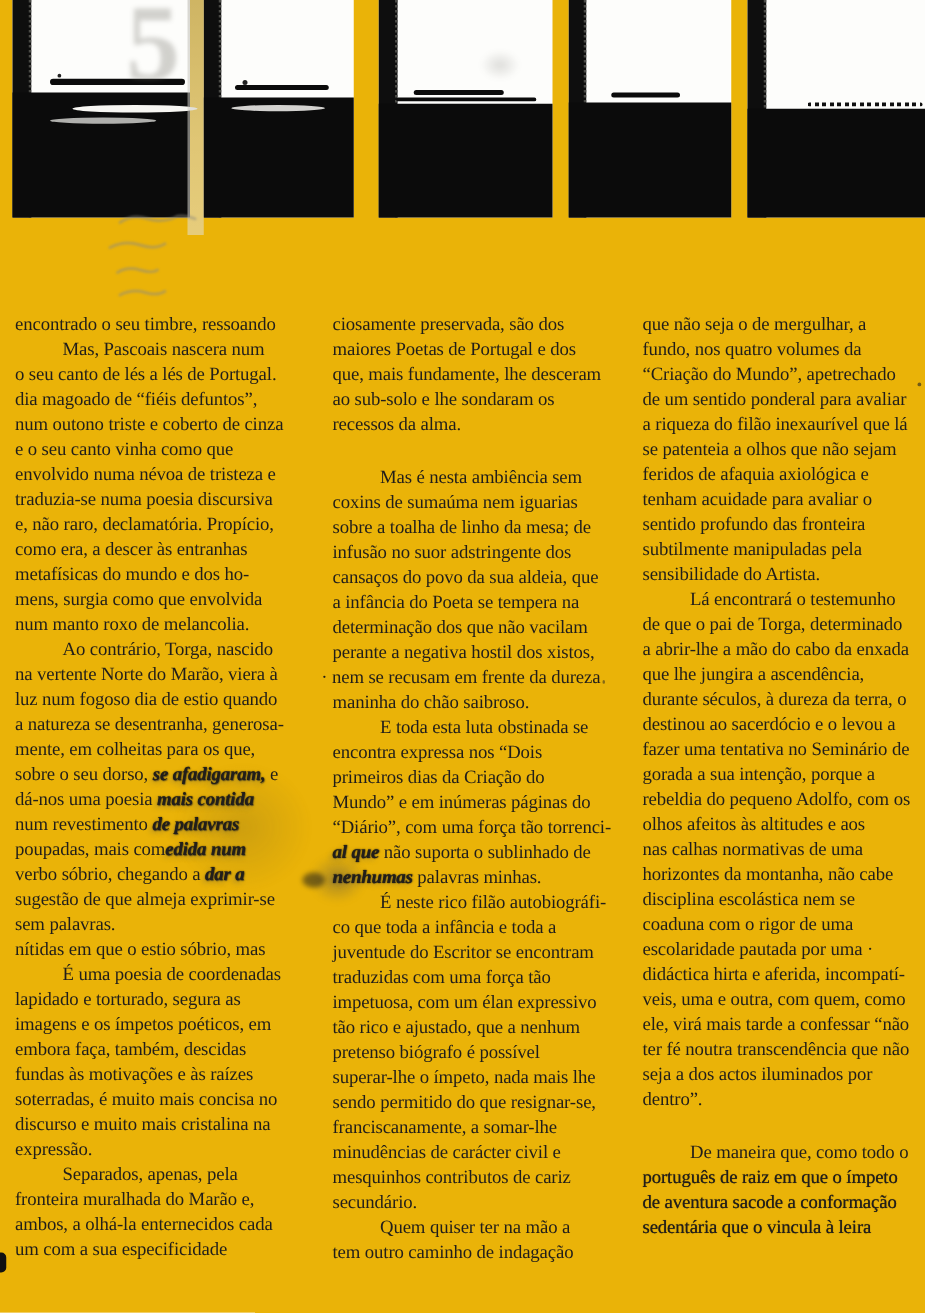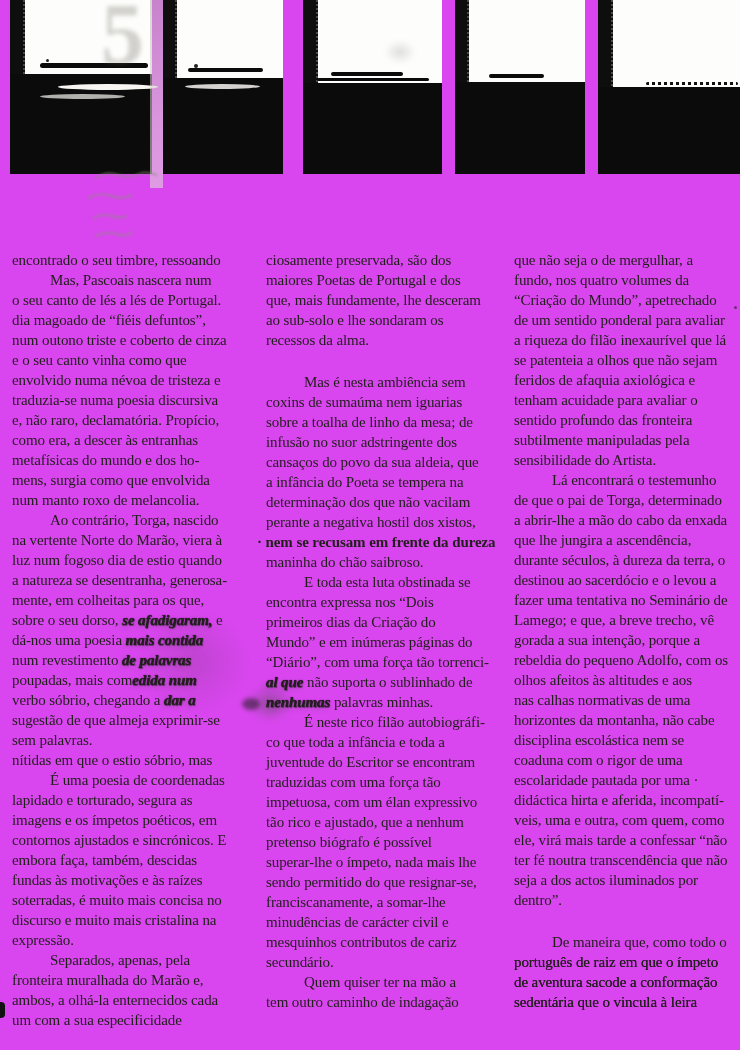--- a/index.html
+++ b/index.html
@@ -1,20 +1,20 @@
 <!DOCTYPE html>
 <html><head>
 <meta charset="utf-8">
 <style>
   html,body{margin:0;padding:0;}
   body{
     width:740px;height:1050px;overflow:hidden;background:#ffffff;
     font-family:"Liberation Serif","DejaVu Serif",serif;
   }
-  .page{position:relative;width:740px;height:1050px;background:#d946ef;}
+  .page{position:relative;width:740px;height:1050px;background:#eab308;}
 
   
   .frame{position:absolute;top:0;height:174px;background:#fdfdfb;}
   .edge{position:absolute;left:0;top:0;bottom:0;background:#0e0e0e;
         border-right:2px dotted #4a4a46;}
   .block{position:absolute;left:0;right:0;bottom:0;background:#0b0b0b;}
   .streak{position:absolute;background:#0b0b0b;border-radius:3px;}
   .streak.dotted{background:repeating-linear-gradient(90deg,#111 0 3px,transparent 3px 6px);}
   .wisp{position:absolute;background:#f7f6f2;border-radius:50%;}
 
@@ -32,21 +32,21 @@
   .speck{position:absolute;background:#222;border-radius:50%;}
   .edgeblob{position:absolute;left:0;top:1002px;width:5px;height:16px;background:#111;
     border-radius:0 4px 4px 0;}
 
   
   .col{position:absolute;top:250px;color:#211e1b;font-size:15px;line-height:20px;
        letter-spacing:-0.1px;}
   .ln{height:20px;white-space:nowrap;}
   .ln.ind{text-indent:38px;}
   .ln.gap{margin-top:22px;}
-  .ln.out{text-indent:-9px;font-weight:bold;}
+  .ln.out{text-indent:-9px;}
   .ln.hv{text-shadow:0 0 .6px rgba(20,18,16,.85);}
   b.smr{font-weight:bold;
     text-shadow:0 0 1px rgba(10,10,10,.9),.6px .6px 1px rgba(40,40,40,.6),-2px 2px 4px rgba(90,88,84,.35);font-style:italic;}
 </style>
 </head>
 <body>
 
 <div class="page">
 
   <div>
@@ -135,21 +135,20 @@
       <div class="ln">dá-nos uma poesia <b class="smr">mais contida</b></div>
       <div class="ln">num revestimento <b class="smr">de palavras</b></div>
       <div class="ln">poupadas, mais com<b class="smr">edida num</b></div>
       <div class="ln">verbo sóbrio, chegando a <b class="smr">dar a</b></div>
       <div class="ln">sugestão de que almeja exprimir-se</div>
       <div class="ln">sem palavras.</div>
       <div class="ln">nítidas em que o estio sóbrio, mas</div>
       <div class="ln ind">É uma poesia de coordenadas</div>
       <div class="ln">lapidado e torturado, segura as</div>
       <div class="ln">imagens e os ímpetos poéticos, em</div>
-      <div class="ln">contornos ajustados e sincrónicos. E</div>
       <div class="ln">embora faça, também, descidas</div>
       <div class="ln">fundas às motivações e às raízes</div>
       <div class="ln">soterradas, é muito mais concisa no</div>
       <div class="ln">discurso e muito mais cristalina na</div>
       <div class="ln">expressão.</div>
       <div class="ln ind">Separados, apenas, pela</div>
       <div class="ln">fronteira muralhada do Marão e,</div>
       <div class="ln">ambos, a olhá-la enternecidos cada</div>
       <div class="ln">um com a sua especificidade</div>
     </div>
@@ -204,21 +203,20 @@
       <div class="ln">sentido profundo das fronteira</div>
       <div class="ln">subtilmente manipuladas pela</div>
       <div class="ln">sensibilidade do Artista.</div>
       <div class="ln ind">Lá encontrará o testemunho</div>
       <div class="ln">de que o pai de Torga, determinado</div>
       <div class="ln">a abrir-lhe a mão do cabo da enxada</div>
       <div class="ln">que lhe jungira a ascendência,</div>
       <div class="ln">durante séculos, à dureza da terra, o</div>
       <div class="ln">destinou ao sacerdócio e o levou a</div>
       <div class="ln">fazer uma tentativa no Seminário de</div>
-      <div class="ln">Lamego; e que, a breve trecho, vê</div>
       <div class="ln">gorada a sua intenção, porque a</div>
       <div class="ln">rebeldia do pequeno Adolfo, com os</div>
       <div class="ln">olhos afeitos às altitudes e aos</div>
       <div class="ln">nas calhas normativas de uma</div>
       <div class="ln">horizontes da montanha, não cabe</div>
       <div class="ln">disciplina escolástica nem se</div>
       <div class="ln">coaduna com o rigor de uma</div>
       <div class="ln">escolaridade pautada por uma ·</div>
       <div class="ln">didáctica hirta e aferida, incompatí-</div>
       <div class="ln">veis, uma e outra, com quem, como</div>

